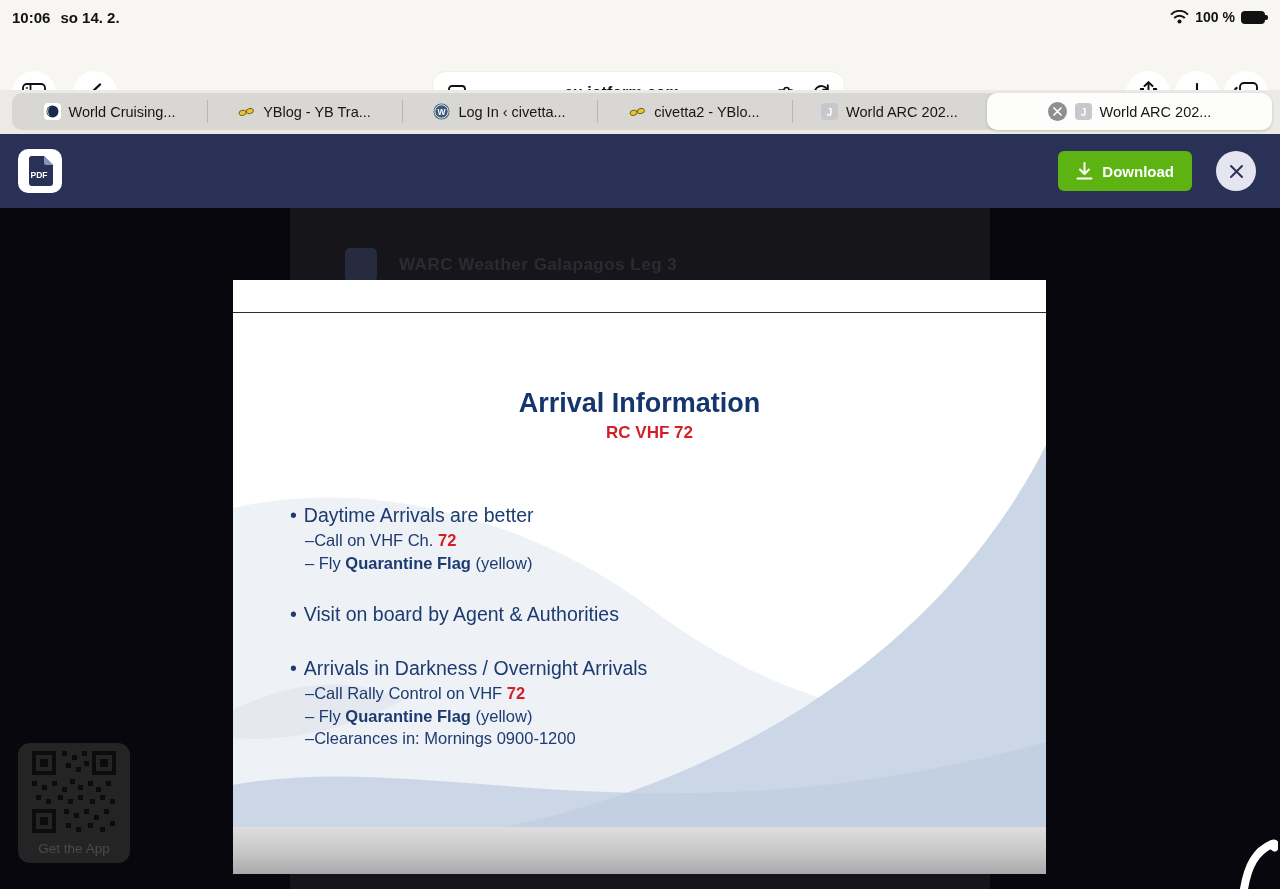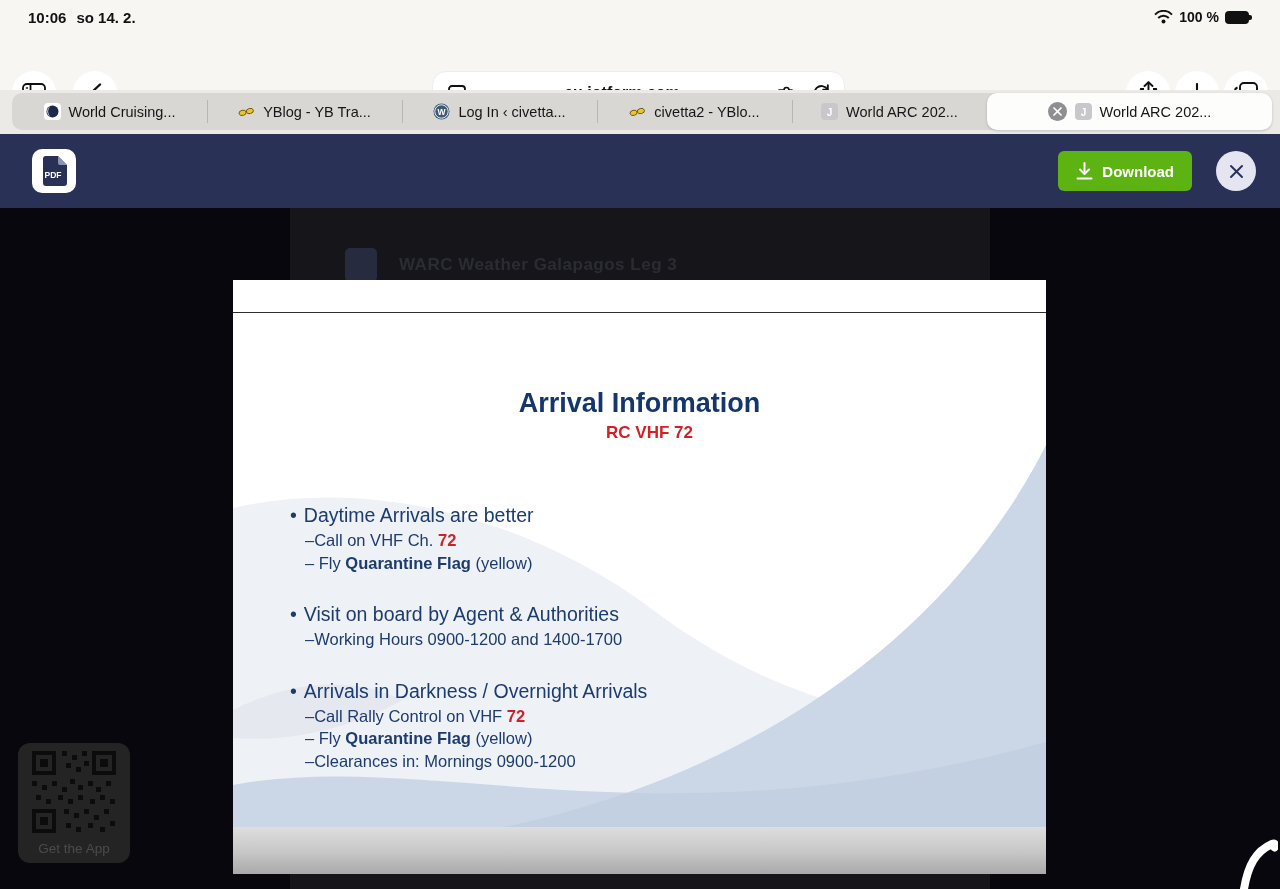--- a/index.html
+++ b/index.html
@@ -1,21 +1,21 @@
 <!DOCTYPE html>
 <html><head>
 <meta charset="utf-8">
 <style>
   * { margin:0; padding:0; box-sizing:border-box; }
   html,body { width:1280px; height:889px; overflow:hidden; }
   body { font-family:"Liberation Sans", sans-serif; position:relative; background:#08080e; }
 
   
   .status-bar { position:absolute; left:0; top:0; width:1280px; height:34px; background:#f7f6f3;
-    display:flex; align-items:center; justify-content:space-between; padding:0 28px; }
+    display:flex; align-items:center; justify-content:space-between; padding:0 12px; }
   .sb-left { display:flex; gap:10px; align-items:baseline; }
   .sb-time { font-size:15px; font-weight:700; color:#111; }
   .sb-date { font-size:15px; font-weight:600; color:#111; }
   .sb-right { display:flex; gap:6px; align-items:center; }
   .sb-batt-label { font-size:14px; font-weight:600; color:#111; }
   .battery { position:relative; width:27px; height:13px; }
   .battery .body { position:absolute; left:0; top:0; width:24px; height:13px; border-radius:4px; background:#111; }
   .battery .nub { position:absolute; right:0; top:4px; width:3px; height:5px; border-radius:0 2px 2px 0; background:#111; }
 
   
@@ -35,21 +35,21 @@
   .tab.inactive + .tab.inactive::before { content:""; position:absolute; left:0; top:7px; bottom:7px; width:1px; background:#b8b6b2; }
   .tab-label { font-size:14.5px; color:#161616; white-space:nowrap; }
   .tab.active { flex:1; background:#fdfdfc; border-radius:10px; box-shadow:0 1px 3px rgba(0,0,0,.18); }
   .fav { width:17px; height:17px; border-radius:4px; display:flex; align-items:center; justify-content:center; flex:0 0 auto; }
   .tab-close { width:19px; height:19px; border-radius:50%; background:#8e8e93; display:flex; align-items:center; justify-content:center; }
 
   
   .pdf-header { position:absolute; left:0; top:134px; width:1280px; height:74px; background:#2a3157;
     display:flex; align-items:center; }
   .pdf-badge { position:absolute; left:18px; top:15px; width:44px; height:44px; background:#fff; border-radius:10px;
-    display:flex; align-items:center; justify-content:center;margin-left:14px; }
+    display:flex; align-items:center; justify-content:center; }
   .pdf-title { position:absolute; left:78px; top:0; height:74px; display:flex; align-items:center;
     font-size:17px; font-weight:500; color:#eef0f6; letter-spacing:.2px; }
   .download-btn { position:absolute; right:88px; top:17px; height:40px; padding:8px 18px; background:#5cb312;
     border-radius:6px; display:flex; align-items:center; gap:9px; }
   .download-label { color:#fff; font-size:15px; font-weight:700; }
   .modal-close { position:absolute; right:24px; top:17px; width:40px; height:40px; border-radius:50%;
     background:#e5e5f1; display:flex; align-items:center; justify-content:center; }
 
   
   .content { position:absolute; left:0; top:208px; width:1280px; height:681px; background:#07070d; }
@@ -291,23 +291,20 @@
           <span>–Call on VHF Ch. </span><span class="red">72</span>
         </div>
         <div class="bullet-sub">
           <span>– Fly </span><span class="bold">Quarantine Flag</span><span> (yellow)</span>
         </div>
       </div>
 
       <div class="bullet-group">
         <div class="bullet-main">
           <span class="bdot">•</span><span>Visit on board by Agent &amp; Authorities</span>
-        </div>
-        <div class="bullet-sub">
-          <span>–Working Hours 0900-1200 and 1400-1700</span>
         </div>
       </div>
 
       <div class="bullet-group">
         <div class="bullet-main">
           <span class="bdot">•</span><span>Arrivals in Darkness / Overnight Arrivals</span>
         </div>
         <div class="bullet-sub">
           <span>–Call Rally Control on VHF </span><span class="red">72</span>
         </div>

